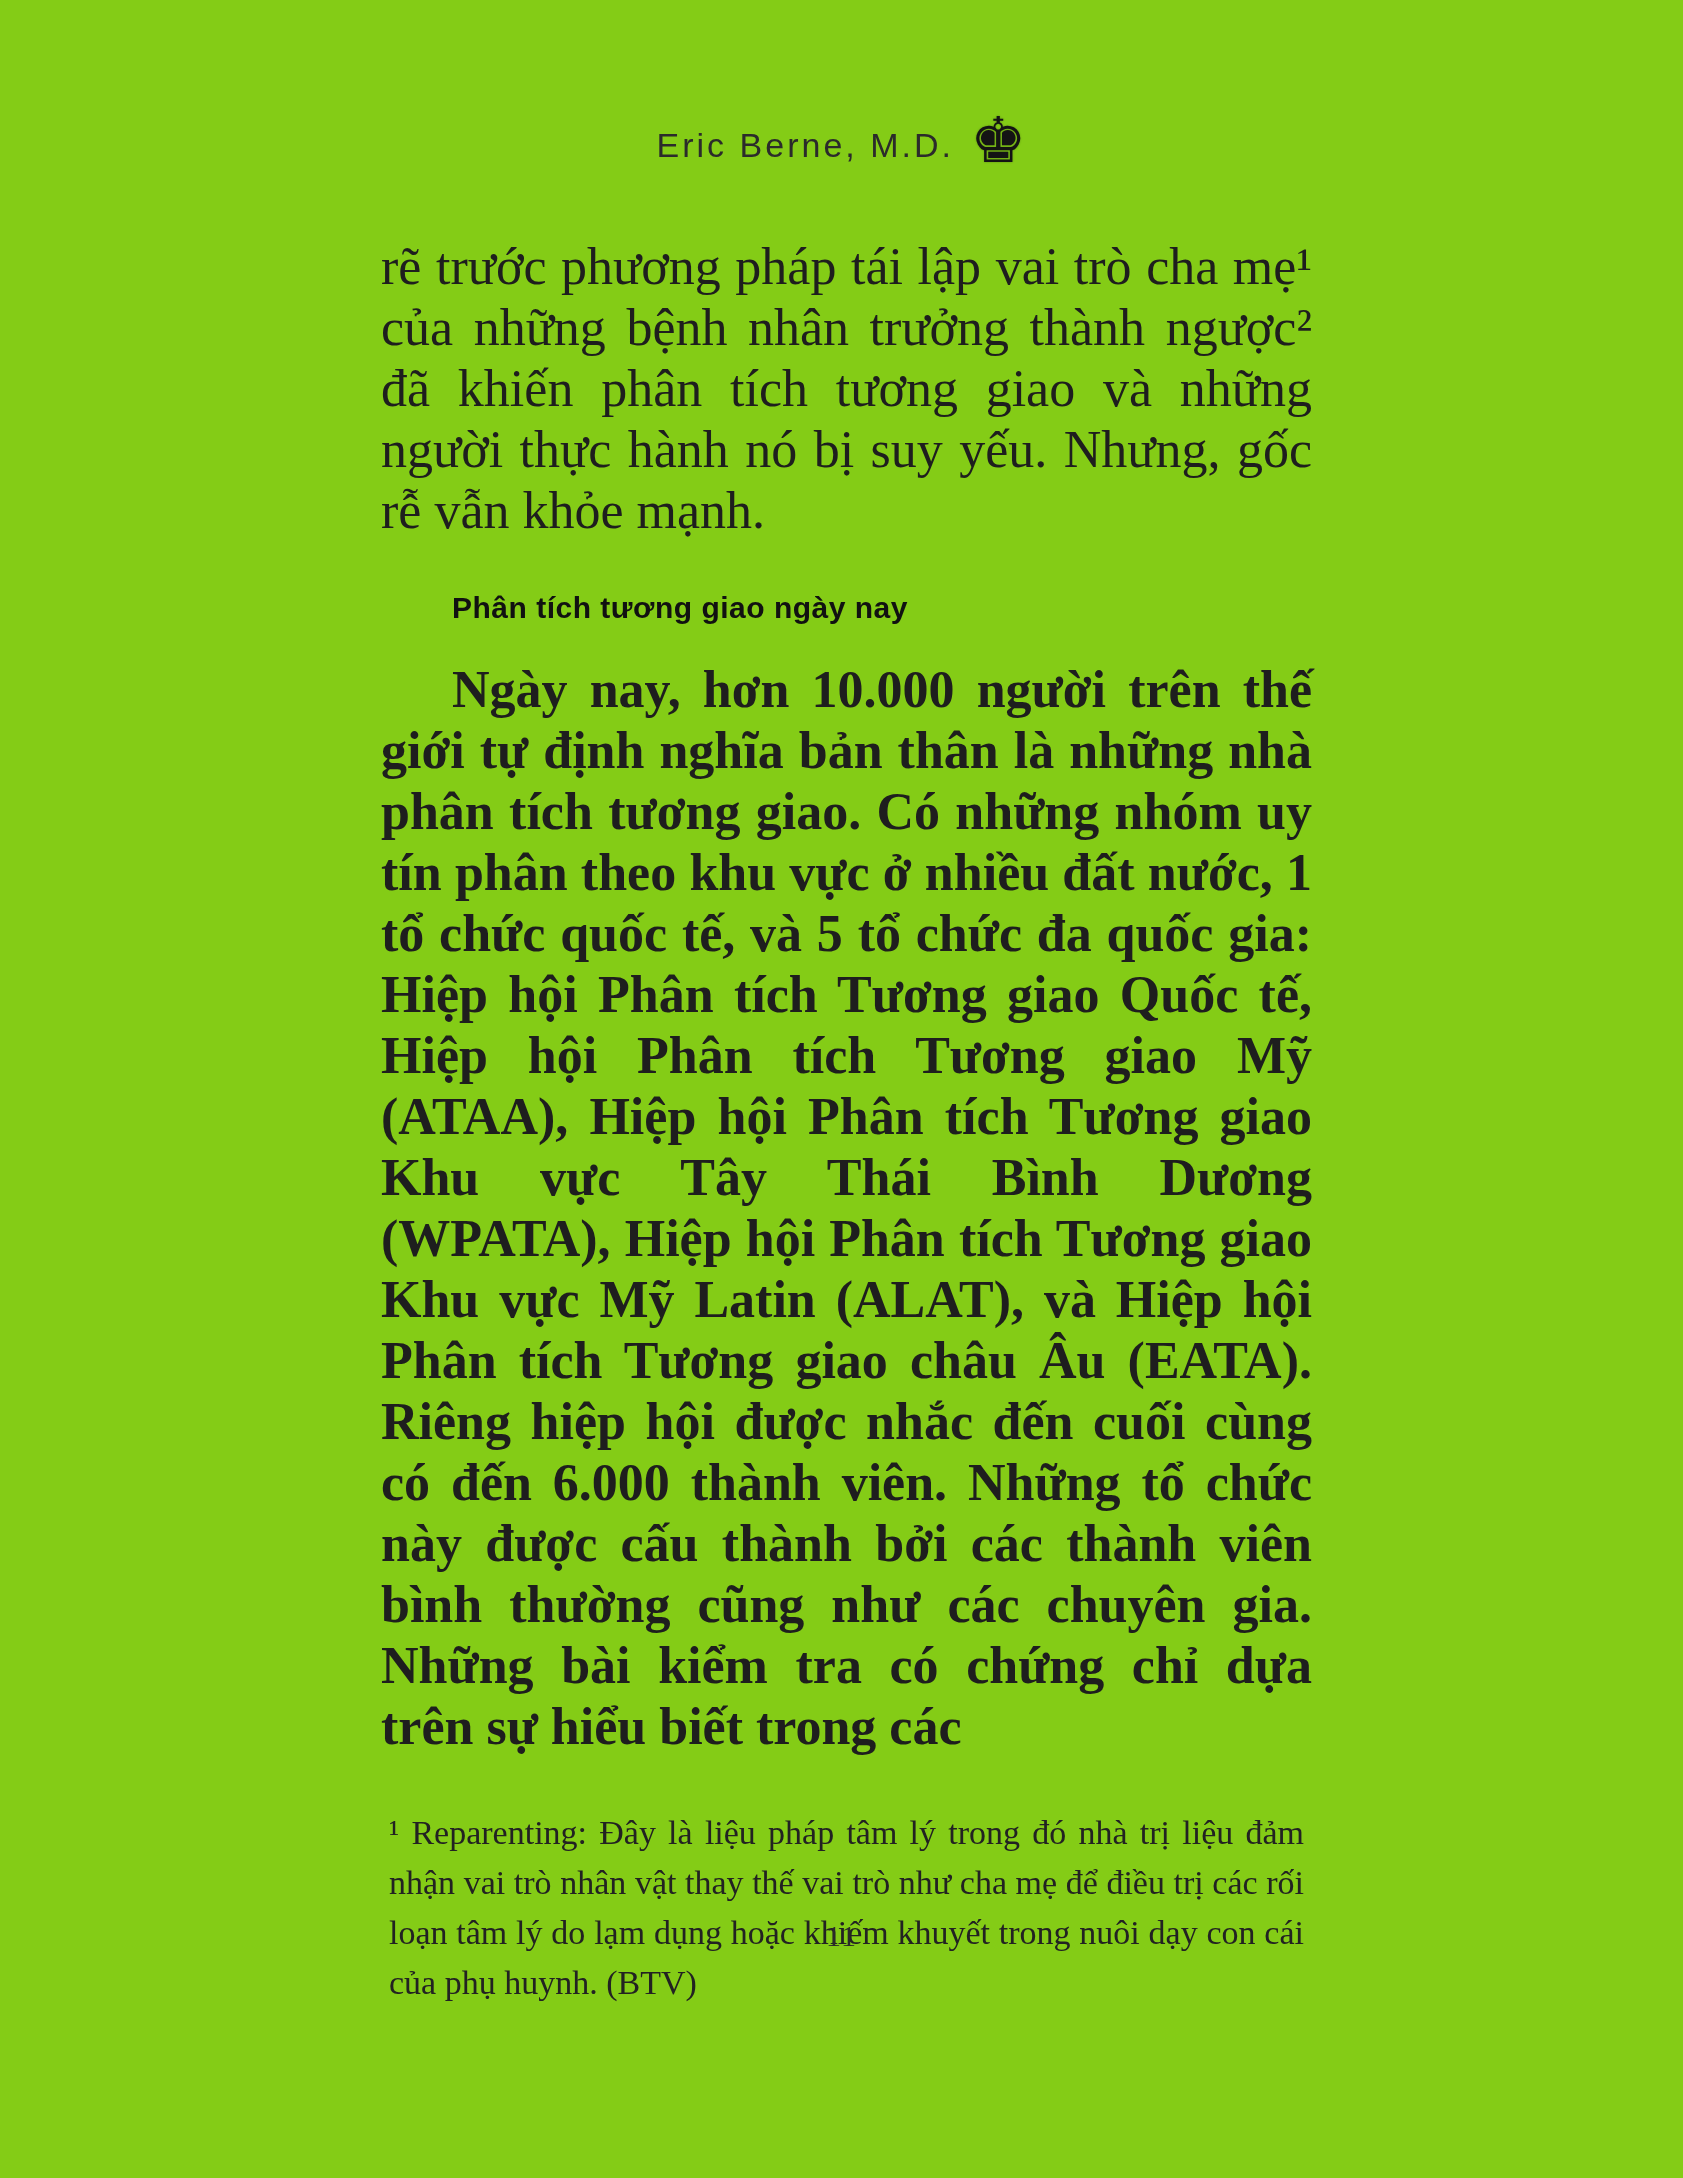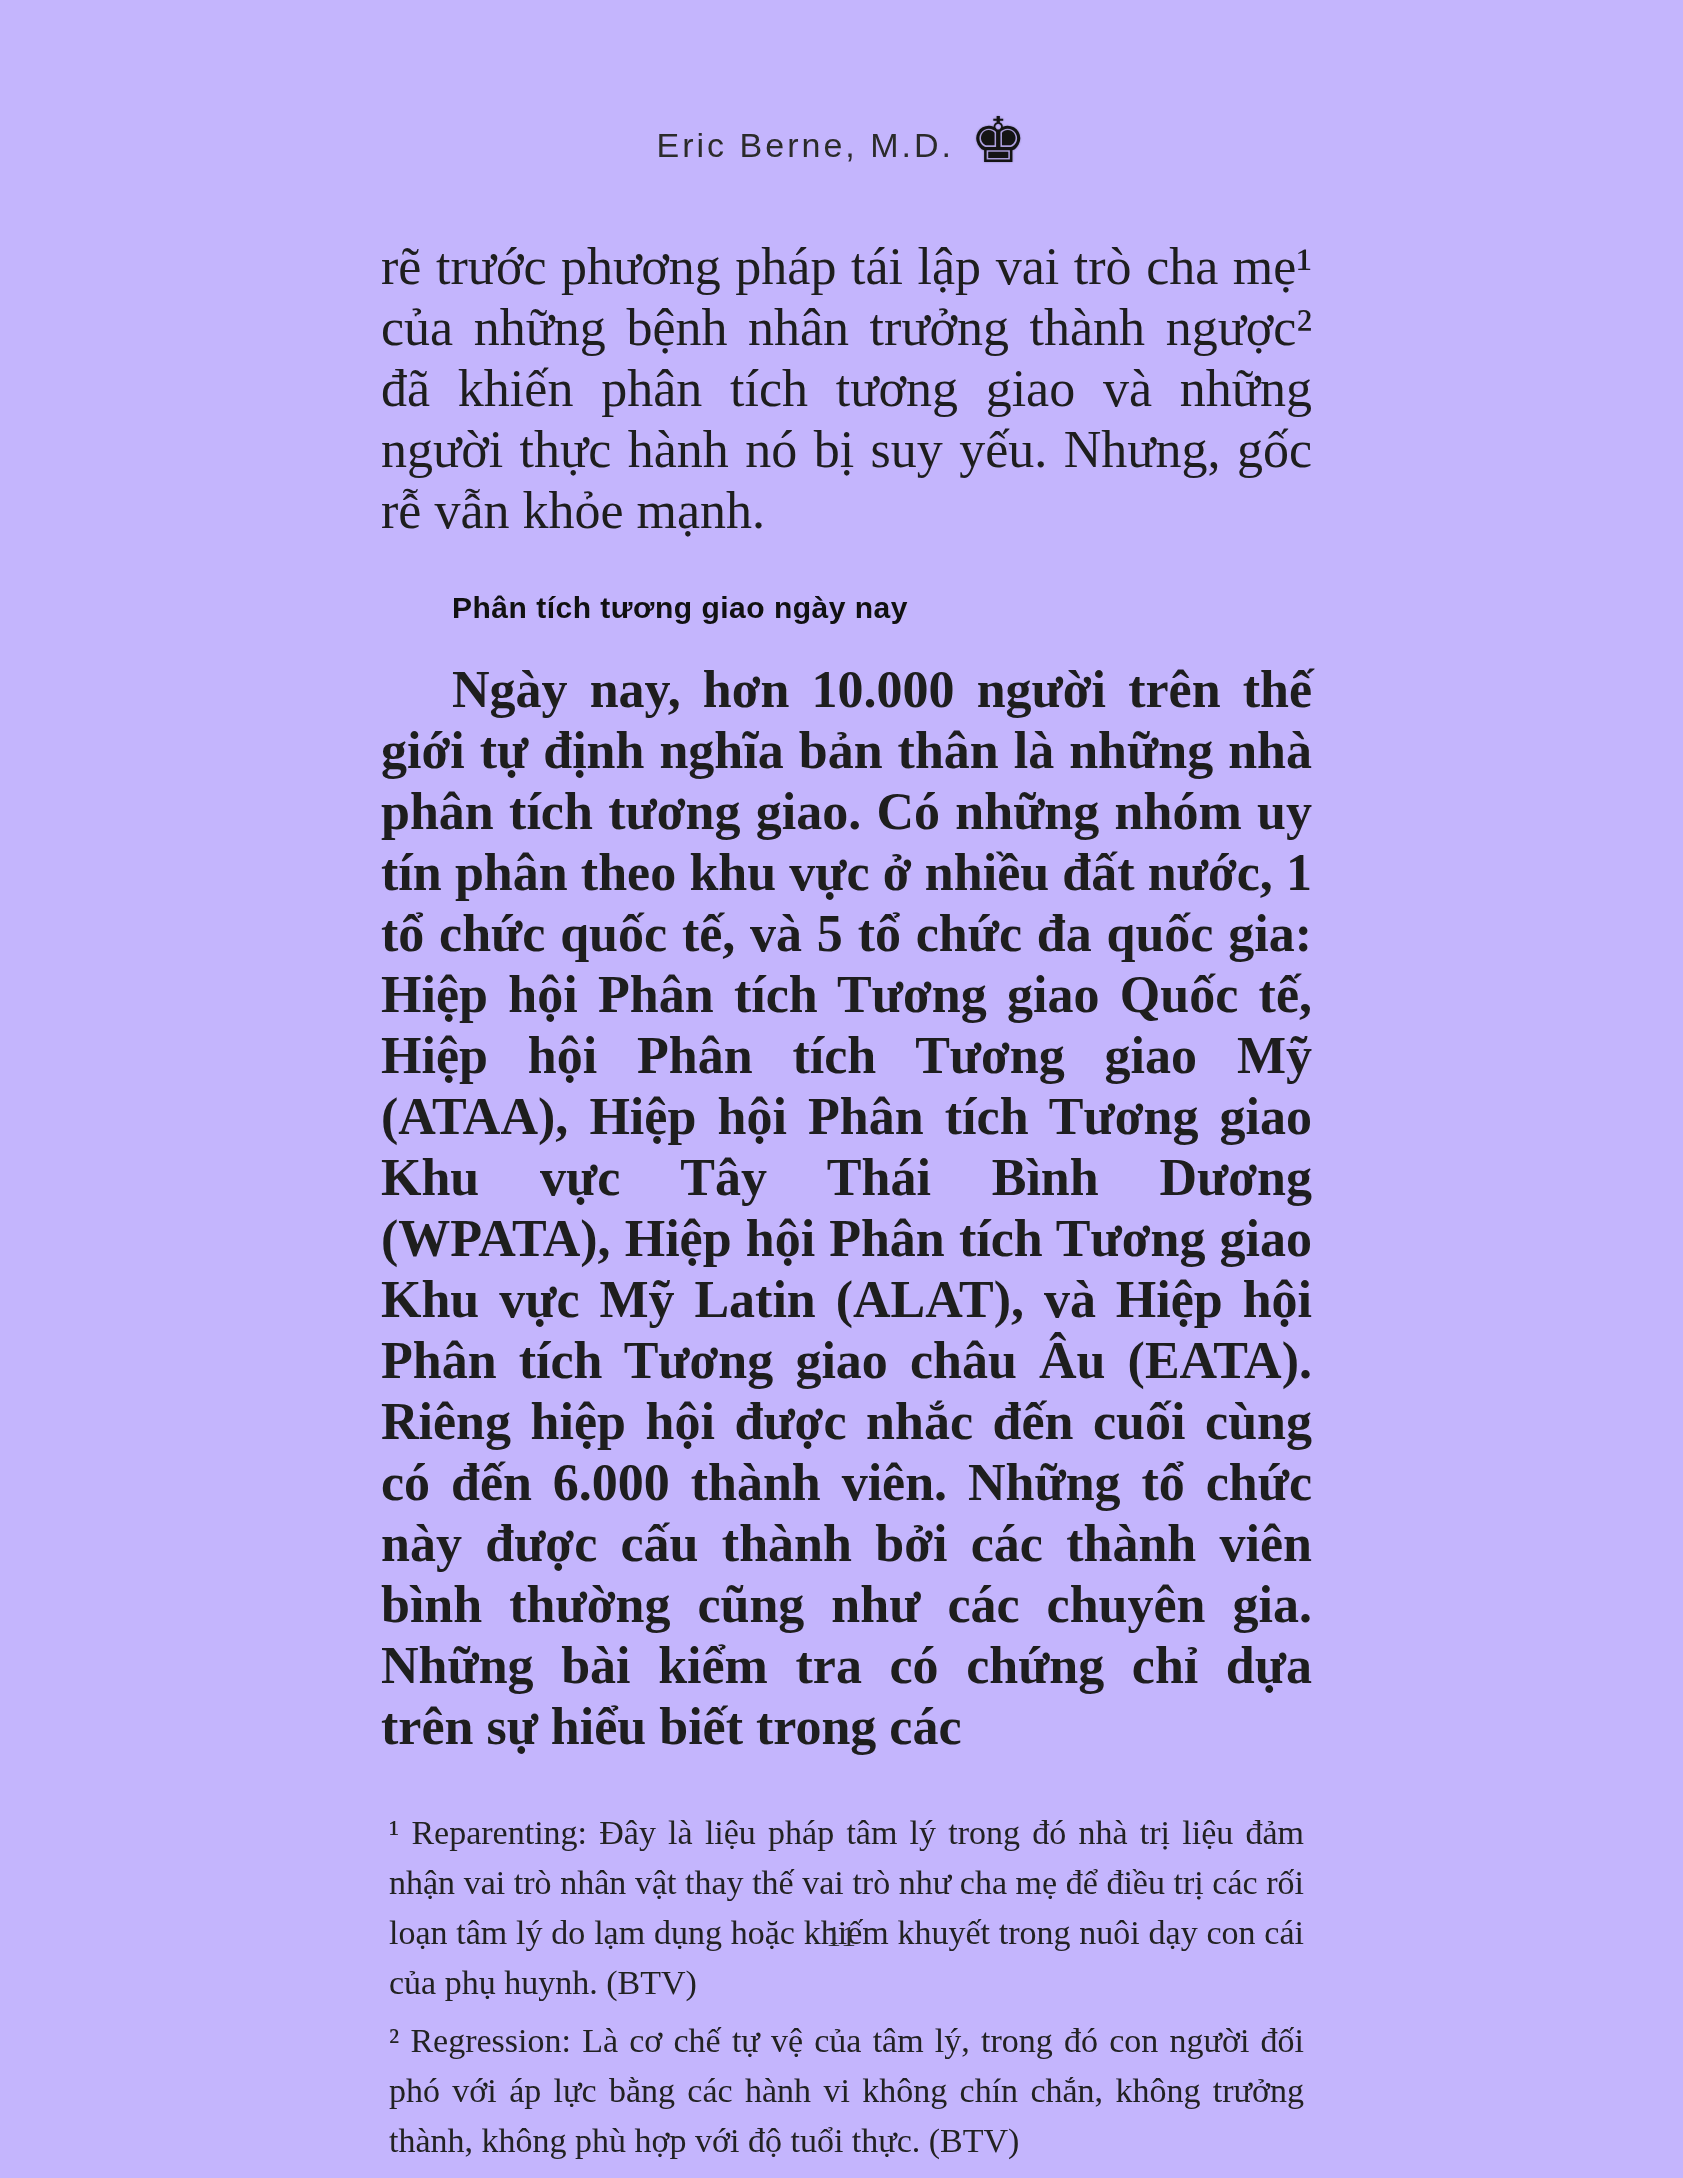--- a/index.html
+++ b/index.html
@@ -4,21 +4,21 @@
 <style>
   html, body {
     margin: 0;
     padding: 0;
     background: #ffffff;
   }
   .page {
     position: relative;
     width: 1683px;
     height: 2178px;
-    background: #c4b5fd;
+    background: #84cc16;
     box-sizing: border-box;
     font-family: "Liberation Serif", "DejaVu Serif", serif;
     color: #1e1e1e;
     overflow: hidden;
   }
 
   
   .header {
     position: absolute;
     top: 117px;
@@ -107,20 +107,19 @@
 
   <div class="content">
     <p class="para">rẽ trước phương pháp tái lập vai trò cha mẹ¹ của những bệnh nhân trưởng thành ngược² đã khiến phân tích tương giao và những người thực hành nó bị suy yếu. Nhưng, gốc rễ vẫn khỏe mạnh.</p>
 
     <h2 class="section-heading">Phân tích tương giao ngày nay</h2>
 
     <p class="para para-main">Ngày nay, hơn 10.000 người trên thế giới tự định nghĩa bản thân là những nhà phân tích tương giao. Có những nhóm uy tín phân theo khu vực ở nhiều đất nước, 1 tổ chức quốc tế, và 5 tổ chức đa quốc gia: Hiệp hội Phân tích Tương giao Quốc tế, Hiệp hội Phân tích Tương giao Mỹ (ATAA), Hiệp hội Phân tích Tương giao Khu vực Tây Thái Bình Dương (WPATA), Hiệp hội Phân tích Tương giao Khu vực Mỹ Latin (ALAT), và Hiệp hội Phân tích Tương giao châu Âu (EATA). Riêng hiệp hội được nhắc đến cuối cùng có đến 6.000 thành viên. Những tổ chức này được cấu thành bởi các thành viên bình thường cũng như các chuyên gia. Những bài kiểm tra có chứng chỉ dựa trên sự hiểu biết trong các</p>
 
     <div class="footnotes">
       <p class="footnote">¹ Reparenting: Đây là liệu pháp tâm lý trong đó nhà trị liệu đảm nhận vai trò nhân vật thay thế vai trò như cha mẹ để điều trị các rối loạn tâm lý do lạm dụng hoặc khiếm khuyết trong nuôi dạy con cái của phụ huynh. (BTV)</p>
-      <p class="footnote">² Regression: Là cơ chế tự vệ của tâm lý, trong đó con người đối phó với áp lực bằng các hành vi không chín chắn, không trưởng thành, không phù hợp với độ tuổi thực. (BTV)</p>
     </div>
   </div>
 
   <div class="page-number">11</div>
 
 </div>
 
 
 </body></html>

